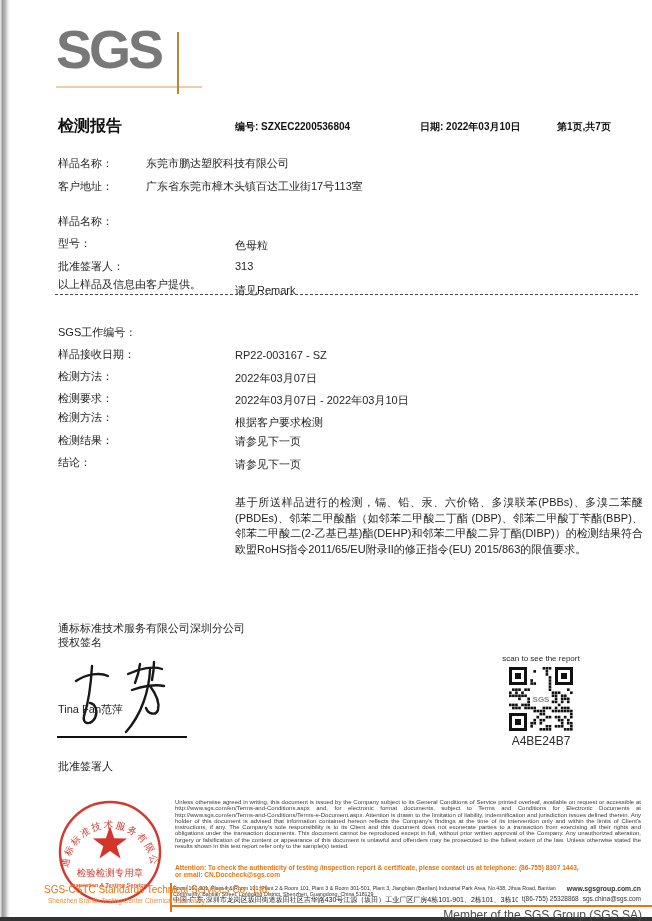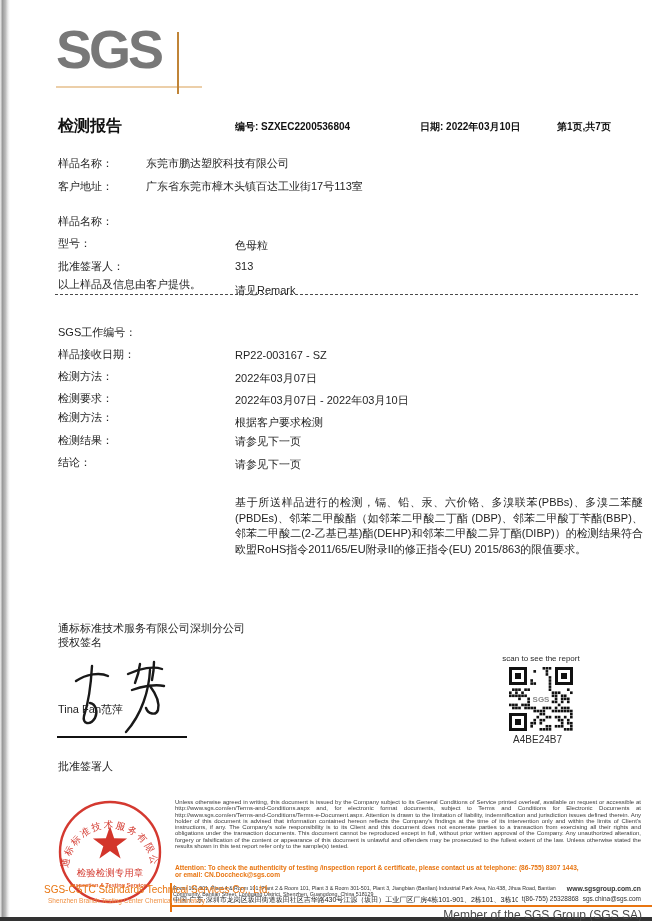--- a/index.html
+++ b/index.html
@@ -26,21 +26,21 @@
   .note-line{left:58px;font-size:11px;}
   .dashes{left:55px;top:294px;width:585px;height:1px;
     background:repeating-linear-gradient(90deg,#4a4a4a 0 3px,transparent 3px 5px);}
   .conclusion{left:235px;top:451px;width:408px;font-size:11px;line-height:15.5px;
     text-align:justify;margin-top:44px;}
   
   .sig-underline{left:57px;top:736px;width:130px;height:2px;background:#111;}
   
   .qr-caption{left:496px;top:654px;width:90px;text-align:center;font-size:8px;color:#2c2c2c;}
   .qr-box{left:507px;top:665px;}
-  .qr-id{left:472px;top:734px;width:90px;text-align:right;font-size:10px;color:#2c2c2c;}
+  .qr-id{left:496px;top:734px;width:90px;text-align:center;font-size:12px;color:#2c2c2c;}
   
   .stamp{left:56px;top:796px;}
   .cstc1{left:44px;top:884px;font-size:10px;color:#e87511;white-space:nowrap;text-align:right;}
   .cstc2{left:48px;top:897px;font-size:6.5px;color:#ef9044;white-space:nowrap;}
   .legal{left:175px;top:799px;width:466px;font-size:6px;line-height:6.3px;color:#3c3c3c;
     text-align:justify;}
   .attention{left:175px;top:864px;width:466px;font-size:6.6px;line-height:7.4px;
     color:#e87511;font-weight:700;}
   .addr-row1{left:173px;top:885px;width:468px;display:flex;justify-content:space-between;
     align-items:flex-start;}

